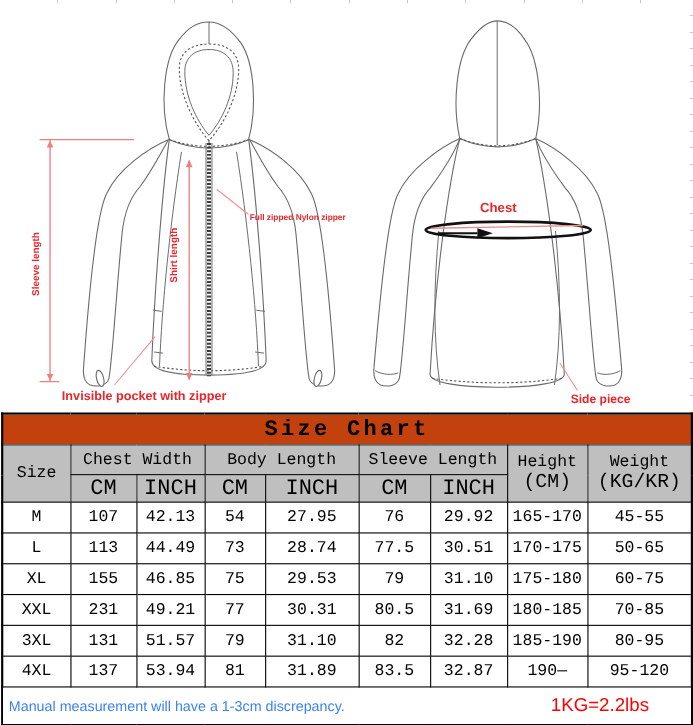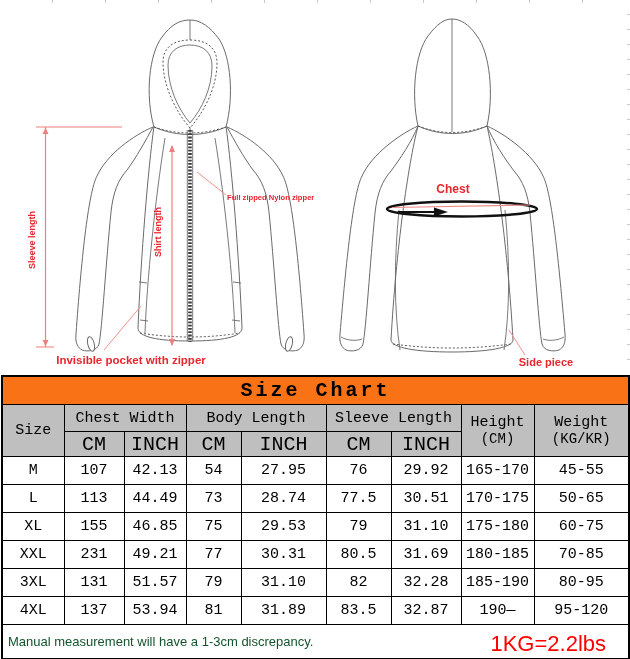--- a/index.html
+++ b/index.html
@@ -21,29 +21,29 @@
   .seam{stroke:#6a6a6a;stroke-width:0.9;fill:none;}
   .stitch{stroke:#555;stroke-width:1;fill:none;stroke-dasharray:2 2;}
   .stitch-fill{stroke:#555;stroke-width:1;fill:#ffffff;stroke-dasharray:2 2;}
 
   table.size-chart{position:absolute;top:375px;left:1px;width:627px;
     border-collapse:collapse;table-layout:fixed;color:#000;
     font-family:"Liberation Mono","DejaVu Sans Mono",monospace;
     border:2px solid #000;}
   table.size-chart td{border:1px solid #000;text-align:center;vertical-align:middle;
     padding:0;overflow:hidden;white-space:nowrap;}
-  td.title-cell{background:#f97316;height:27px;font-size:20px;font-weight:bold;letter-spacing:3px;}
+  td.title-cell{background:#c2410c;height:27px;font-size:20px;font-weight:bold;letter-spacing:3px;}
   td.head{background:#bfbfbf;font-size:15px;height:26px;font-weight:normal;}
-  td.head .l2{font-size:14px;}
+  td.head .l2{font-size:18px;}
   td.unit{background:#bfbfbf;font-size:20px;height:24px;}
   tbody td{font-size:15px;height:27px;background:#fff;}
   td.footer-cell{position:relative;height:33px;background:#fff;}
-  .note{position:absolute;left:5px;top:9px;color:#14532d;font-size:13px;
+  .note{position:absolute;left:5px;top:9px;color:#3b82f6;font-size:13px;
     font-family:"Liberation Sans",sans-serif;}
-  .conv{position:absolute;right:22px;top:6px;color:#fe0000;font-size:22px;
+  .conv{position:absolute;right:38px;top:6px;color:#fe0000;font-size:17px;
     font-family:"Liberation Sans",sans-serif;}
 </style>
 </head>
 <body>
 
 <div class="page">
   <div class="ticks-top"></div>
   <div class="ticks-right"></div>
   <div class="ticks-bottom"></div>
 

